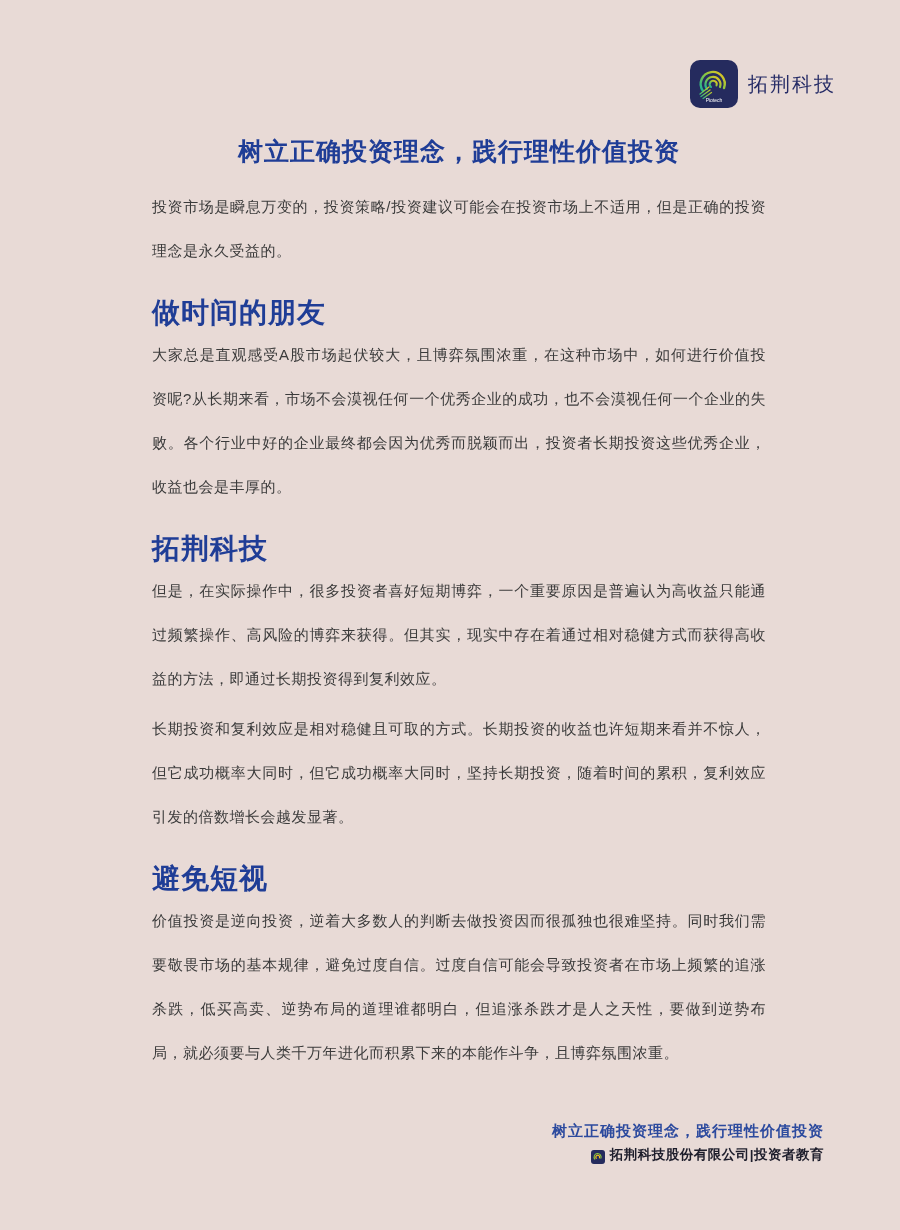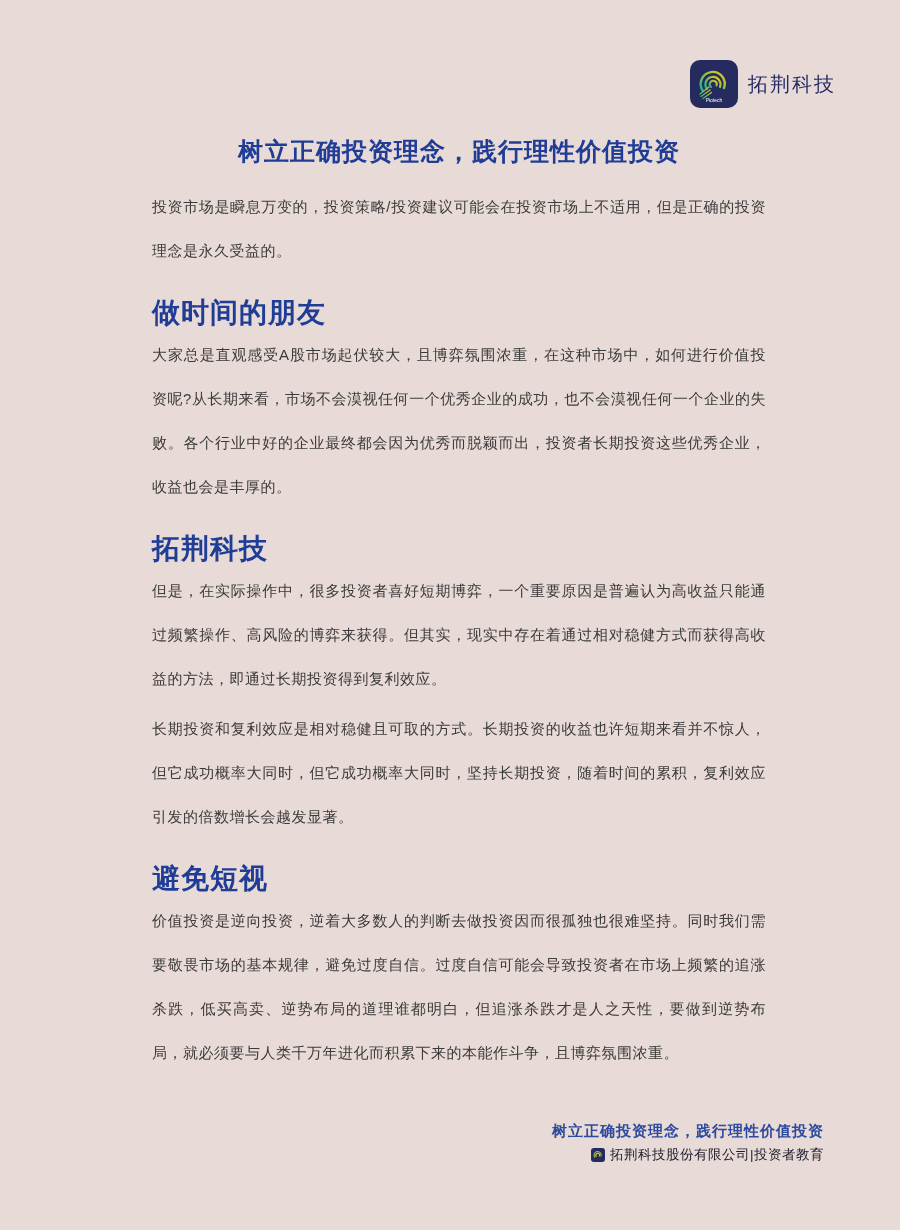--- a/index.html
+++ b/index.html
@@ -61,24 +61,24 @@
   }
   .footer-slogan{
     color:#2c4a9e;
     font-size:15px;font-weight:bold;
     letter-spacing:1px;
     line-height:22px;
   }
   .footer-company{
     margin-top:4px;
     color:#1d1d2b;
-    font-size:13.5px;font-weight:normal;
+    font-size:13.5px;font-weight:bold;
     letter-spacing:0.5px;
     line-height:18px;
-    display:flex;align-items:center;justify-content:flex-end;gap:5px;
+    display:flex;align-items:flex-end;justify-content:flex-end;gap:5px;
   }
   .footer-logo{width:14px;height:14px;display:inline-block;}
 </style>
 </head>
 <body>
 
 <div class="page">
 
   <div class="logo-block">
     <svg class="logo-square" viewBox="0 0 48 48" xmlns="http://www.w3.org/2000/svg">

